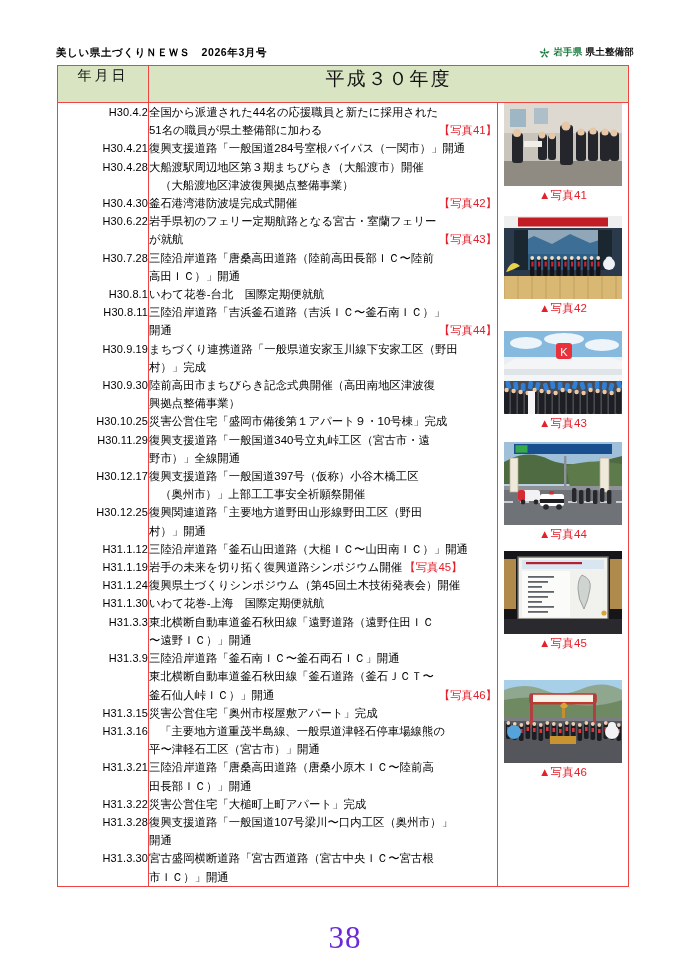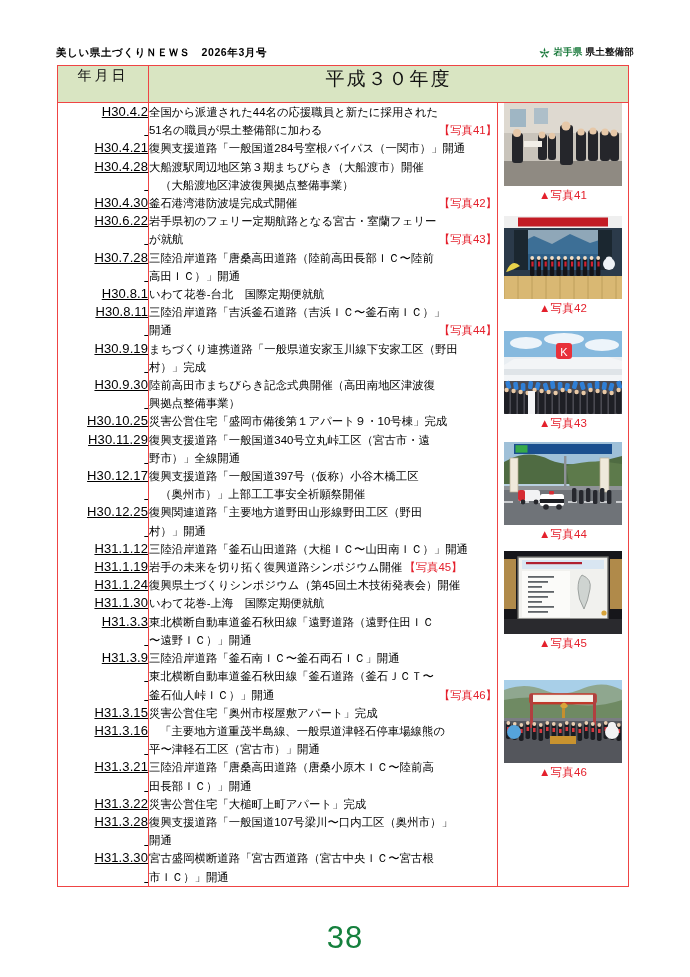--- a/index.html
+++ b/index.html
@@ -115,27 +115,26 @@
   .row-line {
     display: flex;
     align-items: baseline;
     font-size: 11.4px;
     line-height: 18.2px;
     color: #000;
     white-space: nowrap;
   }
   .date-line {
     justify-content: flex-end;
-    font-size: 13px;
+    font-size: 11px;
     line-height: 18.2px;
     letter-spacing: 0.1px;
     white-space: nowrap;
     text-align: right;
     color: #000;
-    text-decoration: underline;
   }
 
   .ev-text { flex: 0 1 auto; }
   .ev-ref {
     color: #e4202c;
     font-weight: normal;
     margin-left: auto;
     padding-left: 10px;
     white-space: nowrap;
   }
@@ -164,22 +163,23 @@
     white-space: nowrap;
   }
 
   
   .page-no {
     position: absolute;
     left: 0; right: 0;
     top: 920px;
     text-align: center;
     font-size: 31px;
-    color: #15803d;
+    color: #6d28d9;
     letter-spacing: 1px;
+    font-family: Liberation Serif, serif;
   }
 </style>
 </head>
 <body>
 
 <div class="page">
 
   <div class="doc-header">
     <div class="doc-header-left">美しい県土づくりＮＥＷＳ　2026年3月号</div>
     <div class="doc-header-right">

